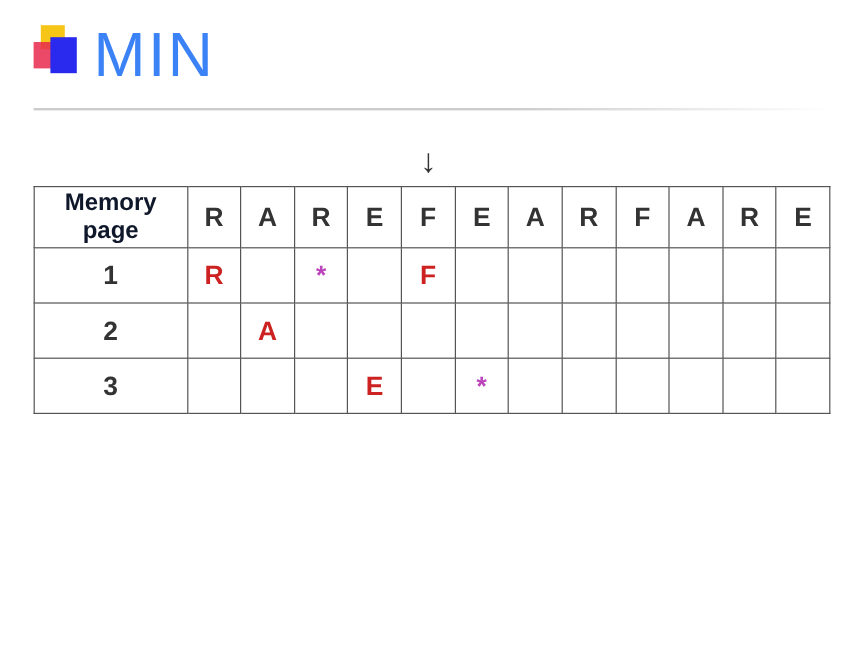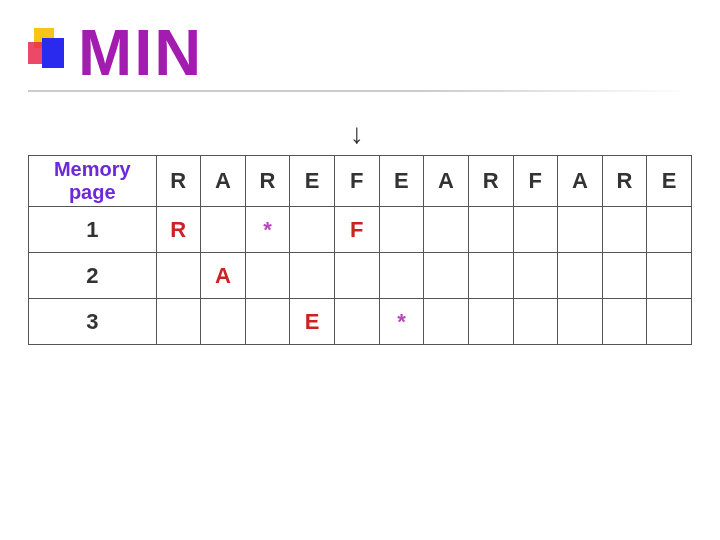--- a/index.html
+++ b/index.html
@@ -55,23 +55,23 @@
       position: absolute;
       top: 10px;
       left: 14px;
       width: 22px;
       height: 30px;
       background: #2a2aee;
       z-index: 3;
     }
 
     .title-text {
-      font-size: 65px;
-      font-weight: bold;
-      color: #a21caf;
+      font-size: 52px;
+      font-weight: normal;
+      color: #3b82f6;
       letter-spacing: 2px;
       line-height: 1;
       padding-top: 2px;
     }
 
     
     .divider-line {
       position: absolute;
       top: 90px;
       left: 28px;
@@ -111,21 +111,21 @@
       vertical-align: middle;
       font-size: 22px;
       font-weight: bold;
       color: #333333;
       padding: 2px;
     }
 
     td.header-label {
       font-size: 20px;
       font-weight: bold;
-      color: #6d28d9;
+      color: #0f172a;
       width: 120px;
       text-align: center;
     }
 
     td.row-num {
       font-size: 22px;
       color: #333333;
       width: 120px;
       text-align: center;
     }

